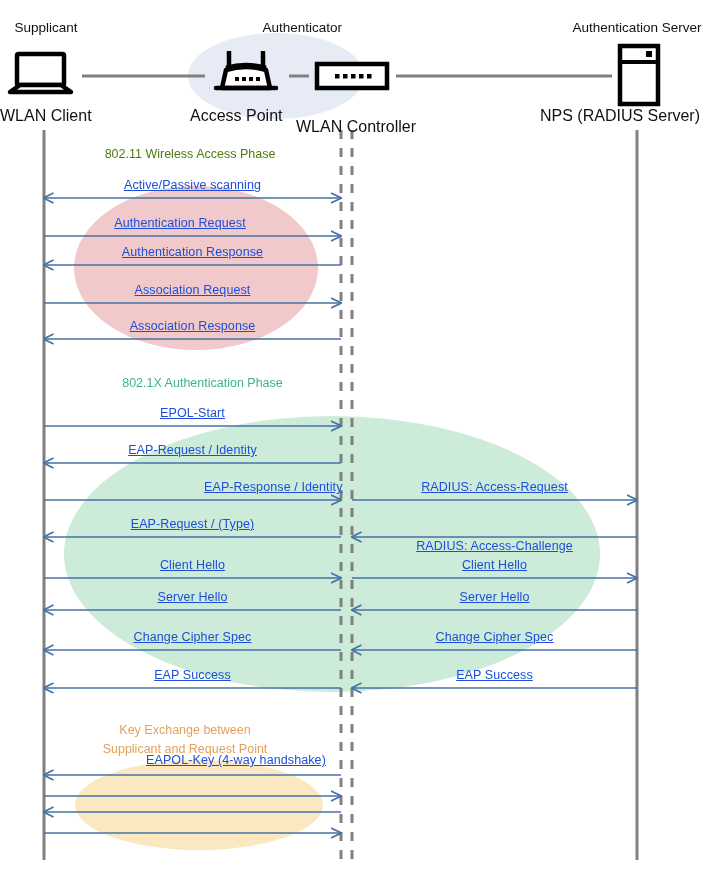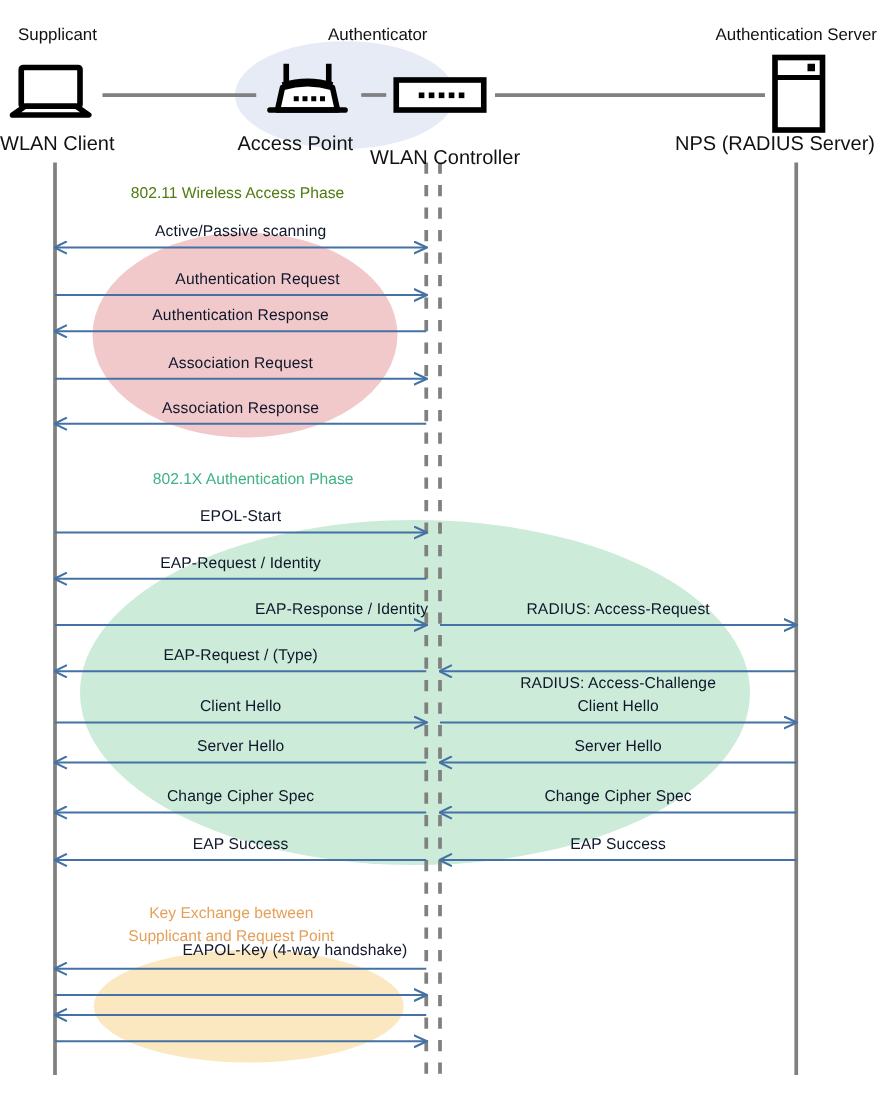--- a/index.html
+++ b/index.html
@@ -35,24 +35,25 @@
   }
   .node-sub {
     position: absolute;
     font-size: 16px;
     color: #111111;
     white-space: nowrap;
   }
   .msg-label {
     position: absolute;
     font-size: 12.5px;
-    color: #0f172a;
+    color: #1d4ed8;
     white-space: nowrap;
     text-align: center;
     letter-spacing: 0.1px;
+    text-decoration: underline;
   }
   .phase-label {
     position: absolute;
     font-size: 12.5px;
     white-space: nowrap;
     text-align: center;
     font-weight: 400;
   }
   .phase-label.multi {
     white-space: normal;
@@ -165,21 +166,21 @@
 
     <div class="phase-label" style="left:60px; top:147px; width:260px; color:#4d7c0f;">802.11 Wireless Access Phase</div>
     <div class="phase-label" style="left:75px; top:376px; width:255px; color:#3fb383;">802.1X Authentication Phase</div>
     <div class="phase-label multi" style="left:70px; top:721px; width:230px; color:#e5a05a;text-align:center;">
       <span>Key Exchange between</span><br>
       <span>Supplicant and Request Point</span>
     </div>
 
     <div id="msg-label-group">
         <div class="msg-label" style="left: 42.5px; top: 178px; width: 300px;">Active/Passive scanning</div>
-        <div class="msg-label" style="left: 56px; top: 216px; width: 300px;">Authentication Request</div>
+        <div class="msg-label" style="left: 30px; top: 216px; width: 300px;">Authentication Request</div>
         <div class="msg-label" style="left: 42.5px; top: 245px; width: 300px;">Authentication Response</div>
         <div class="msg-label" style="left: 42.5px; top: 283px; width: 300px;">Association Request</div>
         <div class="msg-label" style="left: 42.5px; top: 319px; width: 300px;">Association Response</div>
         <div class="msg-label" style="left: 42.5px; top: 406px; width: 300px;">EPOL-Start</div>
         <div class="msg-label" style="left: 42.5px; top: 443px; width: 300px;">EAP-Request / Identity</div>
         <div class="msg-label" style="left: 42.5px; top: 480px; width: 300px; text-align: right;">EAP-Response / Identity</div>
         <div class="msg-label" style="left: 344.5px; top: 480px; width: 300px;">RADIUS: Access-Request</div>
         <div class="msg-label" style="left: 42.5px; top: 517px; width: 300px;">EAP-Request / (Type)</div>
         <div class="msg-label" style="left: 344.5px; top: 539px; width: 300px;">RADIUS: Access-Challenge</div>
         <div class="msg-label" style="left: 42.5px; top: 558px; width: 300px;">Client Hello</div>

